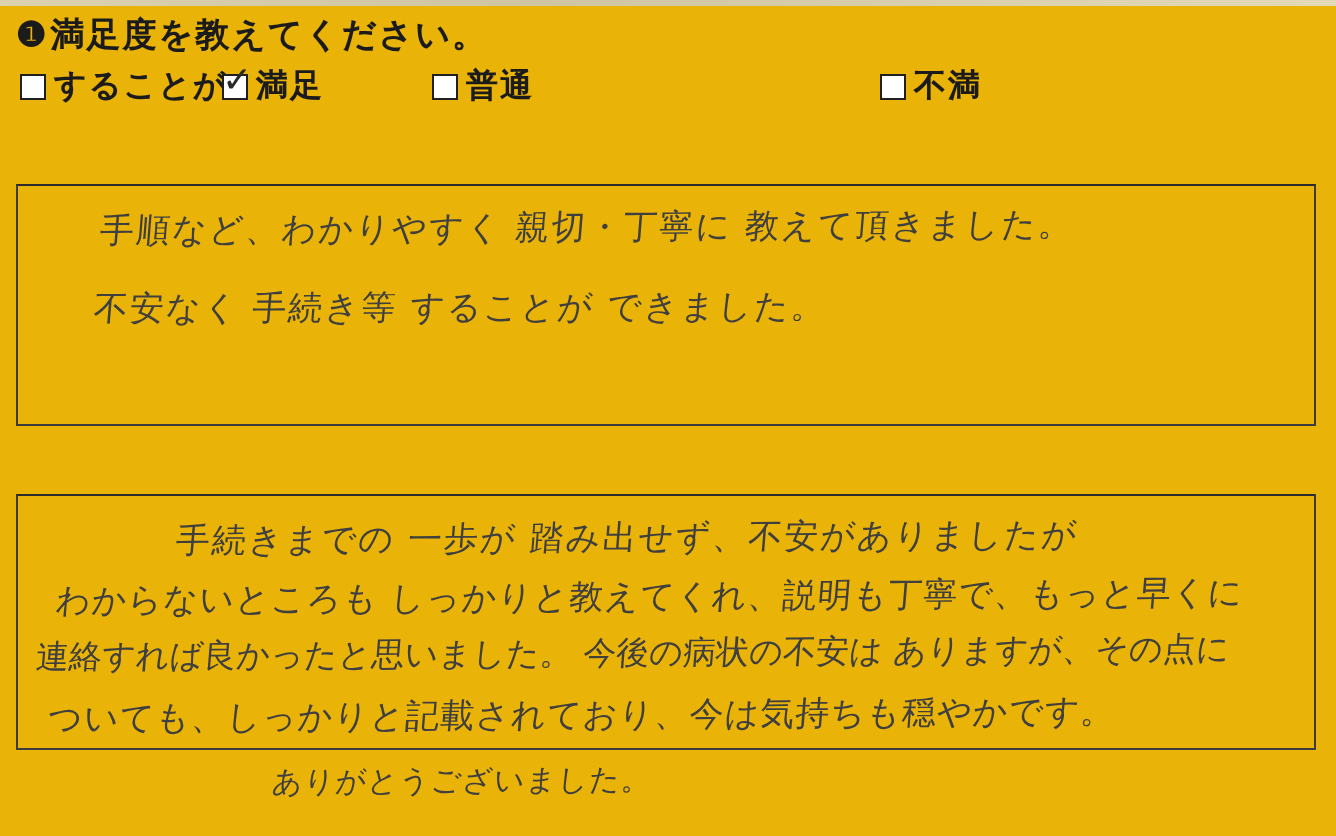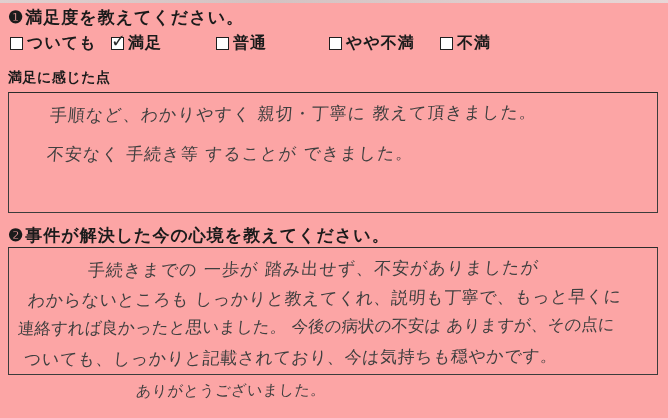--- a/index.html
+++ b/index.html
@@ -1,19 +1,19 @@
 <!DOCTYPE html>
 <html><head>
 <meta charset="utf-8">
 <style>
   html,body{margin:0;padding:0;background:#ffffff;}
   .canvas{
     position:relative;
     width:668px;height:418px;
-    background:#fca5a5;
+    background:#eab308;
     overflow:hidden;
     font-family:"Liberation Serif","DejaVu Serif",serif;
     color:#1b1b1b;
   }
   .scan-strip{
     position:absolute;left:0;top:0;width:668px;height:3px;
     background:linear-gradient(to right,#d9d9d9 0%,#c9c9c9 40%,#e3e3e3 100%);
     opacity:.8;
   }
   .q-label{
@@ -74,47 +74,39 @@
 
 <div class="canvas">
   <div class="scan-strip"></div>
 
   <div class="q-label q1">
     <span class="q-num">❶</span><span>満足度を教えてください。</span>
   </div>
 
   <div class="option" style="left:10px">
     <span class="cb"></span>
-    <span>ついても</span>
+    <span>することが</span>
   </div>
   <div class="option checked" style="left:111px">
     <span class="cb"></span>
     <span>満足</span>
   </div>
   <div class="option" style="left:216px">
     <span class="cb"></span>
     <span>普通</span>
   </div>
-  <div class="option" style="left:329px">
-    <span class="cb"></span>
-    <span>やや不満</span>
-  </div>
   <div class="option" style="left:440px">
     <span class="cb"></span>
     <span>不満</span>
   </div>
 
-  <div class="sub-label">満足に感じた点</div>
   <div class="answer-box box1"></div>
   <div class="hw hw-a1">手順など、わかりやすく 親切・丁寧に 教えて頂きました。</div>
   <div class="hw hw-a2">不安なく 手続き等 することが できました。</div>
 
-  <div class="q-label q2">
-    <span class="q-num">❷</span><span>事件が解決した今の心境を教えてください。</span>
-  </div>
 
   <div class="answer-box box2"></div>
   <div class="hw hw-b1">手続きまでの 一歩が 踏み出せず、不安がありましたが</div>
   <div class="hw hw-b2">わからないところも しっかりと教えてくれ、説明も丁寧で、もっと早くに</div>
   <div class="hw hw-b3">連絡すれば良かったと思いました。 今後の病状の不安は ありますが、その点に</div>
   <div class="hw hw-b4">ついても、しっかりと記載されており、今は気持ちも穏やかです。</div>
   <div class="hw hw-close">ありがとうございました。</div>
 </div>
 
 </body></html>

